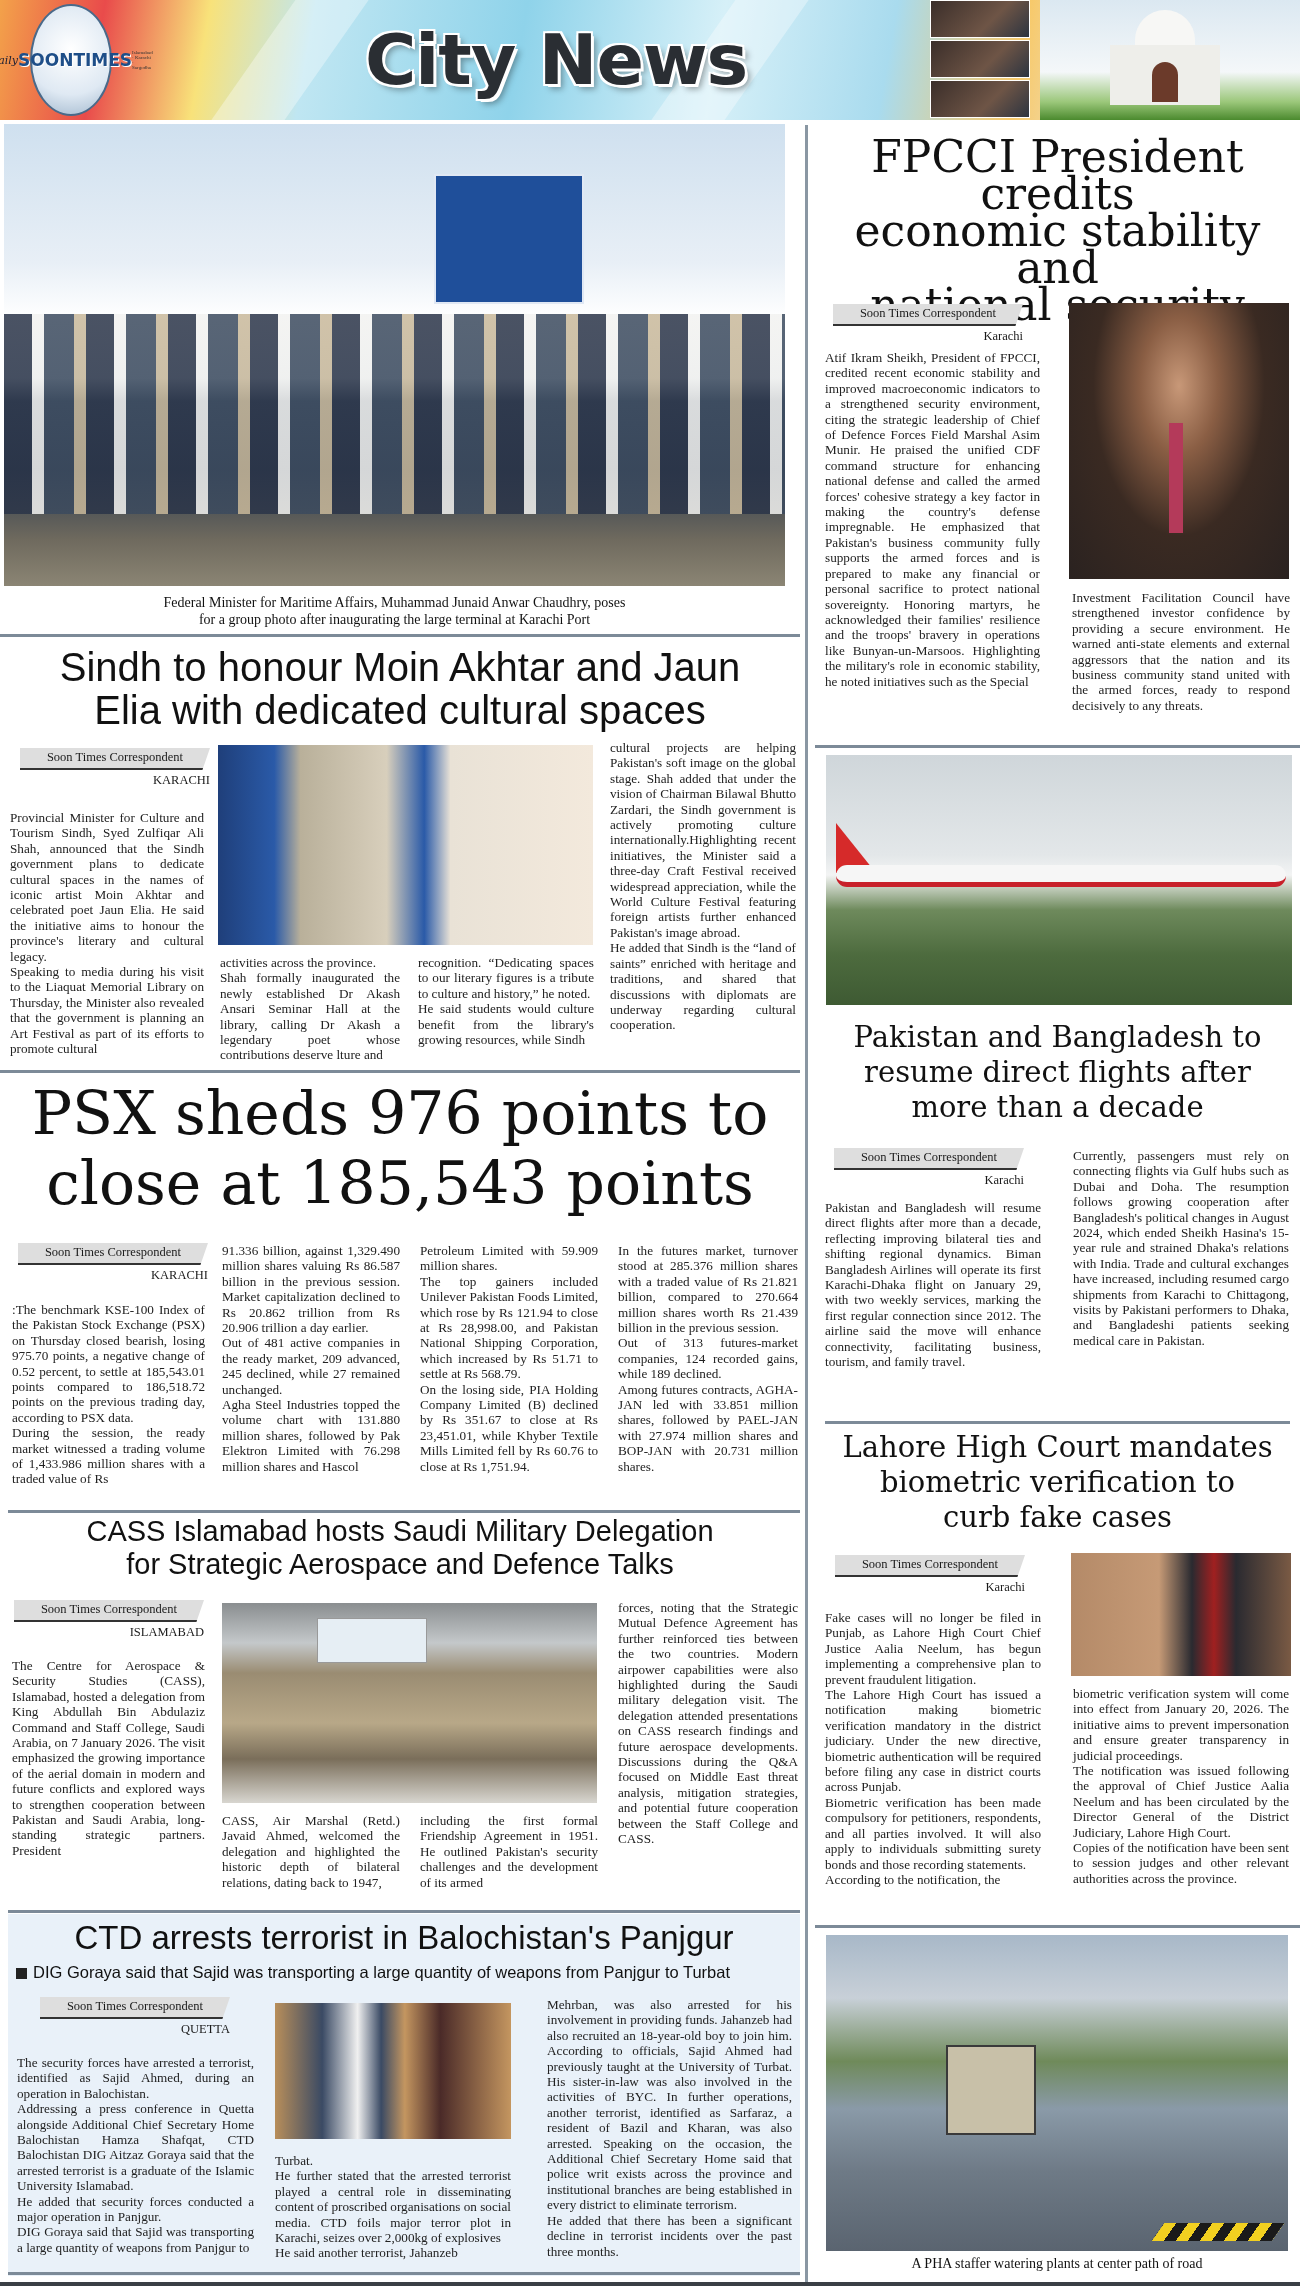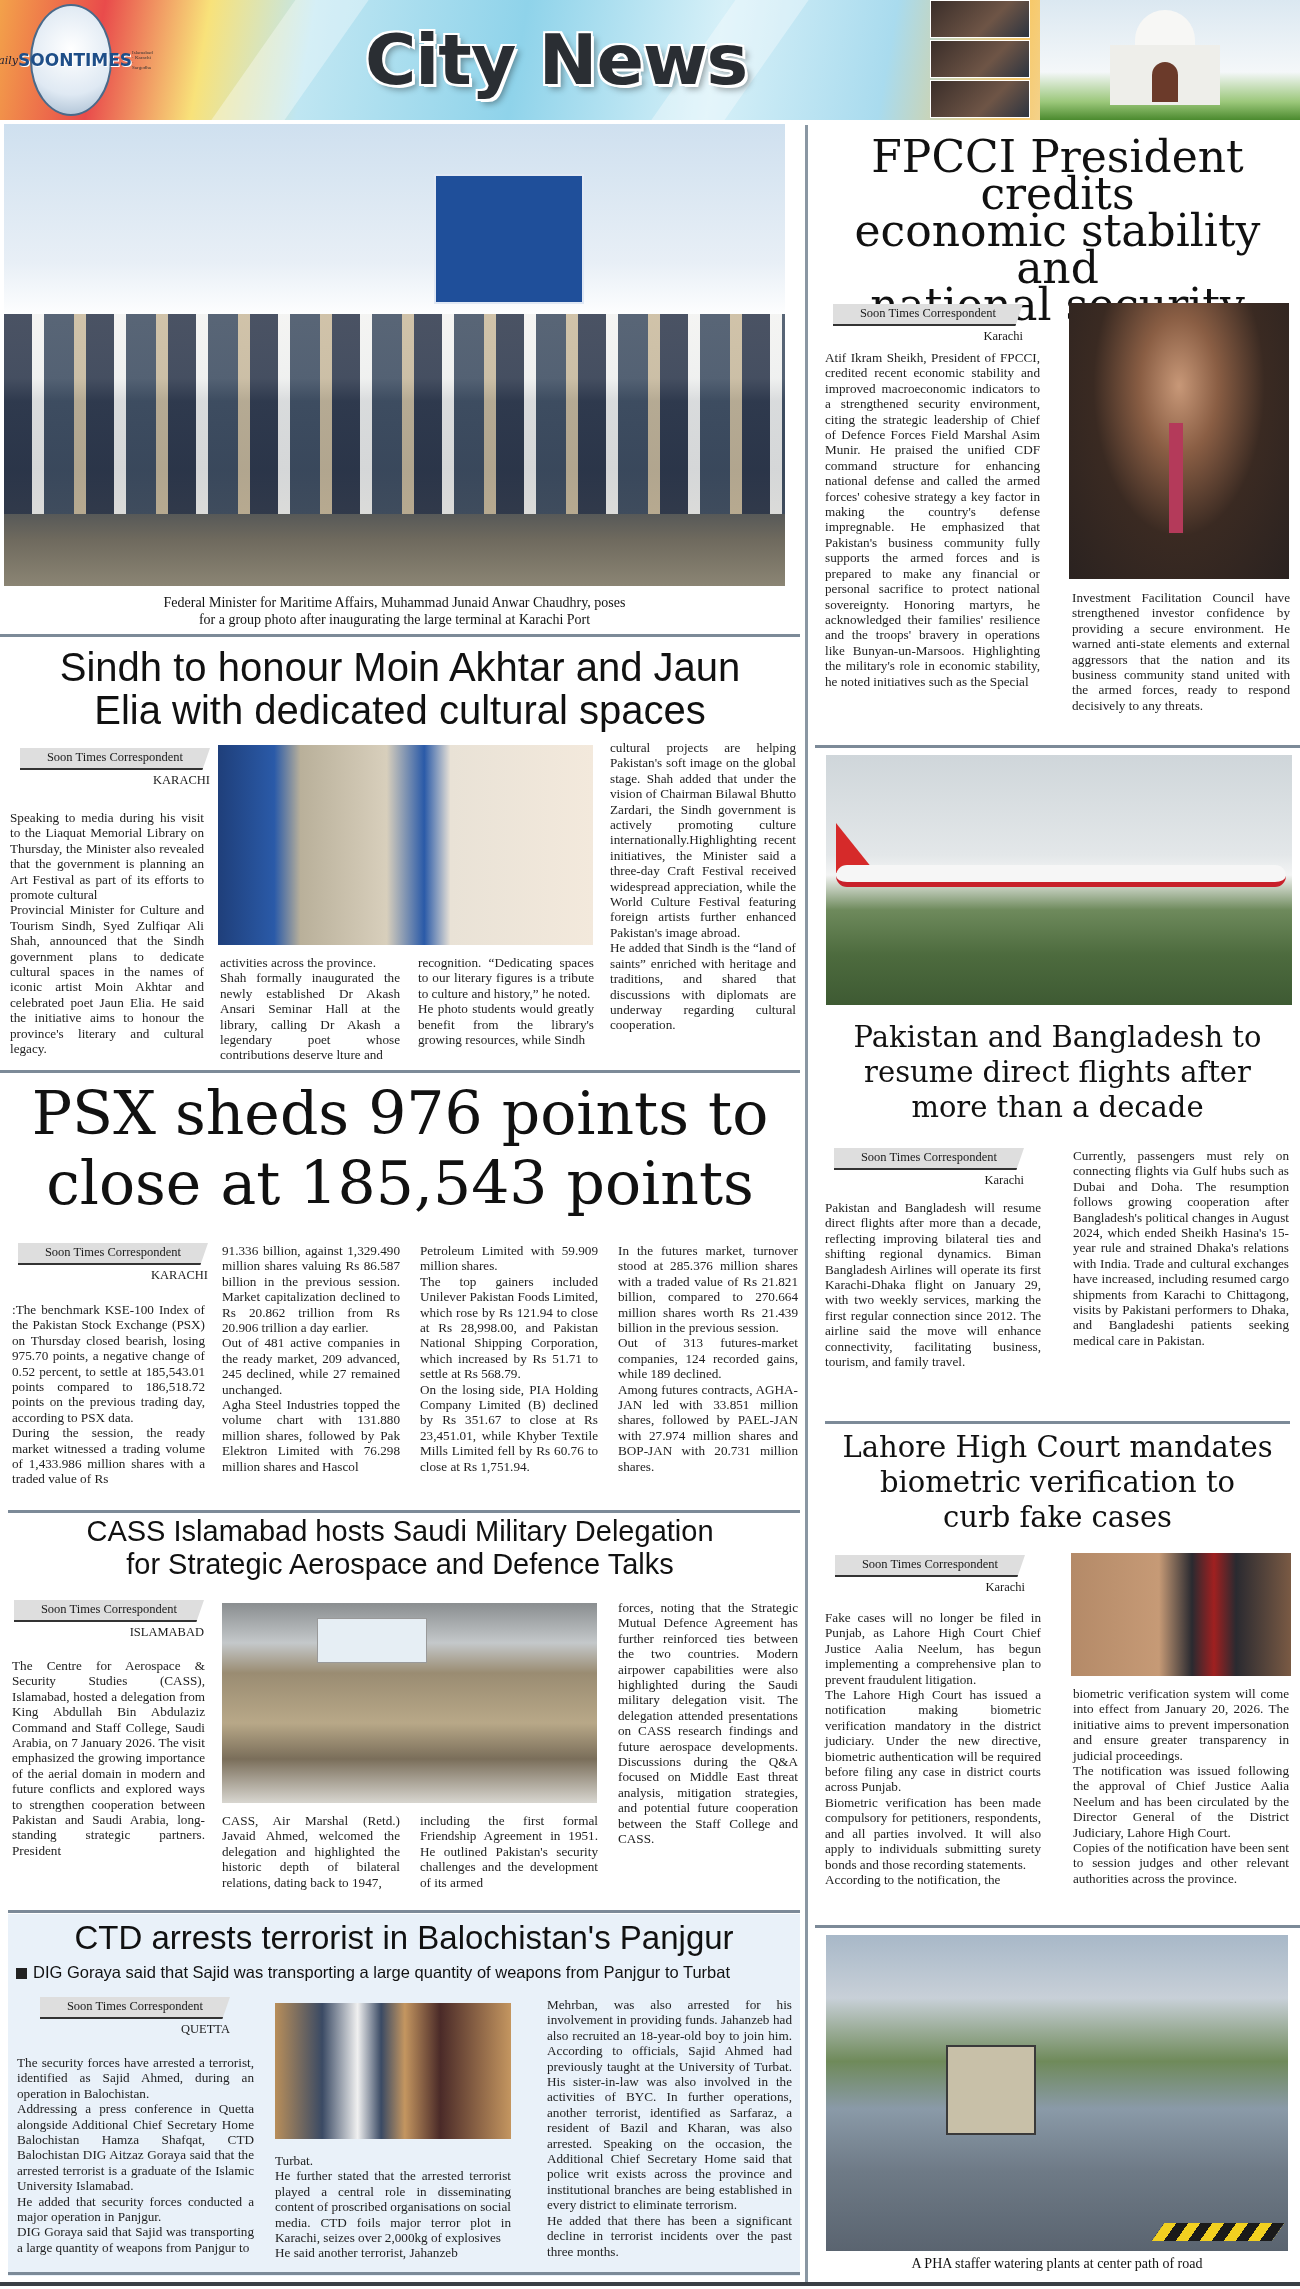--- a/index.html
+++ b/index.html
@@ -105,31 +105,31 @@
 
 <div class="abs headline condensed" style="left:0;top:646px;width:800px;font-size:40px;line-height:43px;">
   <div>Sindh to honour Moin Akhtar and Jaun</div>
   <div>Elia with dedicated cultural spaces</div>
 </div>
 <div class="abs byline" style="left:20px;top:748px;">
   <span class="name">Soon Times Correspondent</span>
   <span class="city">KARACHI</span>
 </div>
 <div class="abs body" style="left:10px;top:810px;width:194px;">
+  <p class="p">Provincial Minister for Culture and Tourism Sindh, Syed Zulfiqar Ali Shah, announced that the Sindh government plans to dedicate cultural spaces in the names of iconic artist Moin Akhtar and celebrated poet Jaun Elia. He said the initiative aims to honour the province's literary and cultural legacy.</p>
   <p class="p">Speaking to media during his visit to the Liaquat Memorial Library on Thursday, the Minister also revealed that the government is planning an Art Festival as part of its efforts to promote cultural</p>
-  <p class="p">Provincial Minister for Culture and Tourism Sindh, Syed Zulfiqar Ali Shah, announced that the Sindh government plans to dedicate cultural spaces in the names of iconic artist Moin Akhtar and celebrated poet Jaun Elia. He said the initiative aims to honour the province's literary and cultural legacy.</p>
 </div>
 <div class="abs photo ph-plaque" style="left:218px;top:745px;width:375px;height:200px;"></div>
 <div class="abs body" style="left:220px;top:955px;width:180px;">
   <p class="p">activities across the province.</p>
   <p class="p">Shah formally inaugurated the newly established Dr Akash Ansari Seminar Hall at the library, calling Dr Akash a legendary poet whose contributions deserve lture and</p>
 </div>
 <div class="abs body" style="left:418px;top:955px;width:176px;">
   <p class="p">recognition. “Dedicating spaces to our literary figures is a tribute to culture and history,” he noted.</p>
-  <p class="p">He photo students would greatly benefit from the library's growing resources, while Sindh</p>
+  <p class="p">He said students would culture benefit from the library's growing resources, while Sindh</p>
 </div>
 <div class="abs body" style="left:610px;top:740px;width:186px;">
   <p class="p">cultural projects are helping Pakistan's soft image on the global stage. Shah added that under the vision of Chairman Bilawal Bhutto Zardari, the Sindh government is actively promoting culture internationally.Highlighting recent initiatives, the Minister said a three-day Craft Festival received widespread appreciation, while the World Culture Festival featuring foreign artists further enhanced Pakistan's image abroad.</p>
   <p class="p">He added that Sindh is the “land of saints” enriched with heritage and traditions, and shared that discussions with diplomats are underway regarding cultural cooperation.</p>
 </div>
 <div class="abs hline" style="left:0;top:1070px;width:800px;"></div>
 
 <div class="abs headline" style="left:0;top:1078px;width:800px;font-size:60px;line-height:70px;">
   <div>PSX sheds 976 points to</div>
   <div>close at 185,543 points</div>

